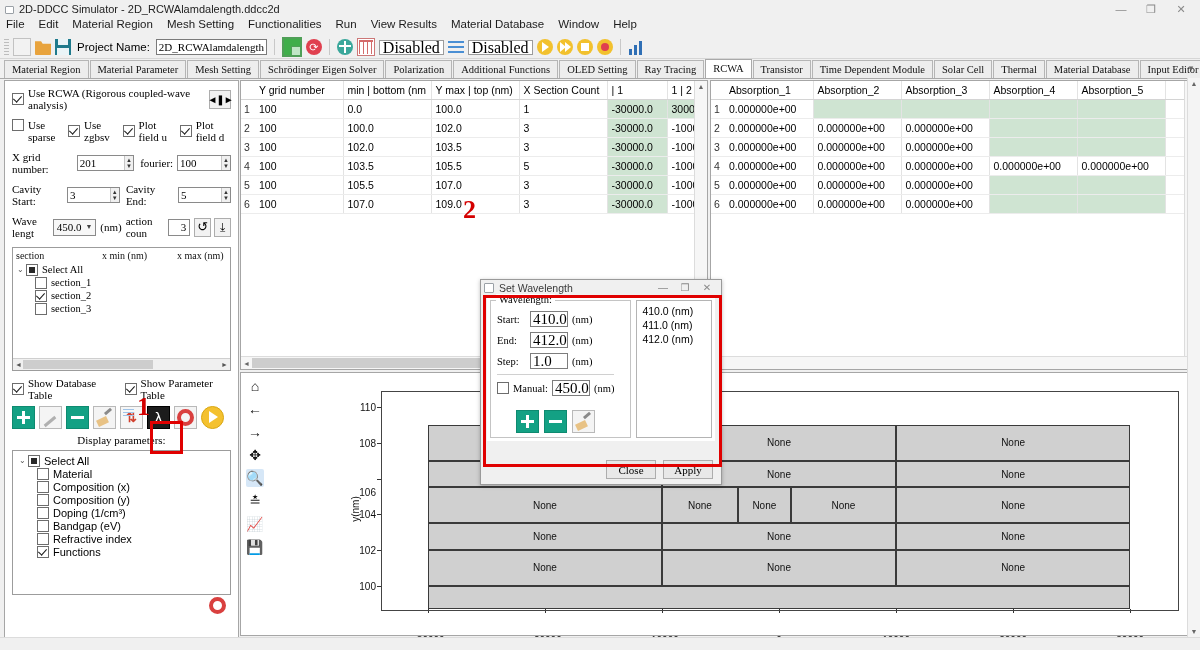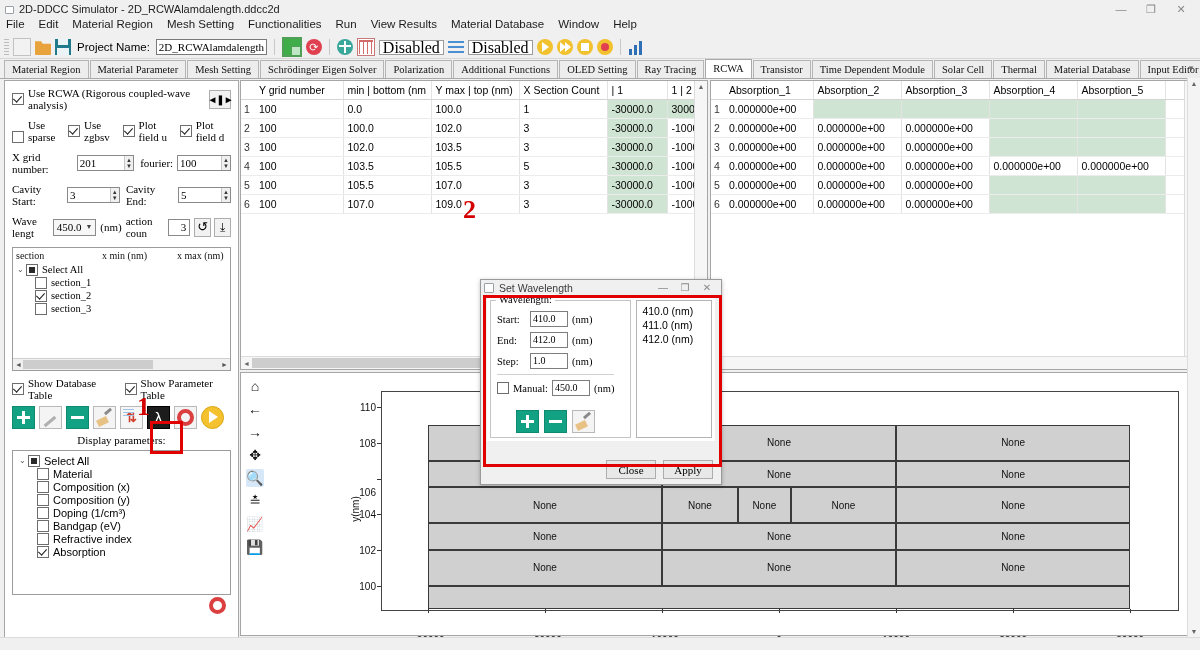--- a/index.html
+++ b/index.html
@@ -159,21 +159,21 @@
   .dlg-title{height:15px;display:flex;align-items:center;padding:0 3px;background:#f0f0f0;}
   .dlg-title .dt{font-size:10.5px;color:#3a3a3a;margin-left:5px;}
   .dlg-title .dicon{width:8px;height:8px;border:1px solid #9aa0a6;border-radius:1px;background:#fff;}
   .dlg-wbtns{margin-left:auto;display:flex;}
   .dlg-wbtn{width:22px;height:15px;display:flex;align-items:center;justify-content:center;color:#8a8a8a;font-size:10px;}
   .dlg-body{position:absolute;left:6px;top:17px;right:6px;height:144px;background:#fff;display:flex;gap:5px;padding:3px;box-sizing:border-box;}
   .fieldset{flex:1;border:1px solid #c4c4c4;position:relative;padding:10px 16px 4px 6px;}
   .fieldset legend{position:absolute;left:5px;top:-7px;background:#fff;padding:0 3px;font-size:10.5px;font-family:"Liberation Serif",serif;}
   .frow{display:flex;align-items:center;margin-bottom:5px;font-size:10.5px;font-family:"Liberation Serif",serif;}
   .frow .fl{width:33px;}
-  .fin{border:1px solid #7d7d7d;background:#fff;width:34px;height:14px;font-size:10px;text-align:left;padding-left:2px;line-height:14px;font-family:"Liberation Serif",serif;}
+  .fin{border:1px solid #7d7d7d;background:#fff;width:34px;height:14px;font-size:15px;text-align:left;padding-left:2px;line-height:14px;font-family:"Liberation Serif",serif;}
   .fu{margin-left:4px;}
   .hr{border-top:1px solid #d0d0d0;margin:4px 0 5px 0;}
   .listbox{width:100px;border:1px solid #b4b4b4;background:#fff;padding:3px 5px;font-size:10.5px;line-height:14px;}
   .dlg-foot{position:absolute;right:8px;bottom:5px;display:flex;gap:7px;}
   .dbtn{width:48px;height:17px;border:1px solid #adadad;background:#e8e8e8;font-size:11px;display:flex;align-items:center;justify-content:center;font-family:"Liberation Serif",serif;}
 
   .statusbar{position:absolute;left:0;bottom:0;width:1200px;height:12px;background:#f0f0f0;border-top:1px solid #dcdcdc;}
   .outer-vscroll{position:absolute;right:0;top:78px;width:12px;height:560px;background:#f4f4f4;border-left:1px solid #dcdcdc;}
   .outer-vscroll .ar{height:12px;text-align:center;font-size:7px;color:#666;line-height:12px;}
 </style>
@@ -257,21 +257,21 @@
           <span style="display:flex;align-items:center;">
             <span class="cb on"></span>
             <span>Use RCWA (Rigorous coupled-wave analysis)</span>
           </span>
           <span class="btn-sq">
             <span style="font-size:10px;letter-spacing:-1px;">◄❚►</span>
           </span>
         </div>
 
         <div class="row" style="gap:6px;">
-          <span style="display:flex;align-items:flex-end;">
+          <span style="display:flex;align-items:flex-start;">
             <span class="cb"></span>
             <span>Use sparse</span>
           </span>
           <span style="display:flex;align-items:center;">
             <span class="cb on"></span>
             <span>Use zgbsv</span>
           </span>
           <span style="display:flex;align-items:center;">
             <span class="cb on"></span>
             <span>Plot field u</span>
@@ -406,21 +406,21 @@
           <div class="tree-row" style="padding-left:22px;">
             <span class="cb"></span>
             <span>Bandgap (eV)</span>
           </div>
           <div class="tree-row" style="padding-left:22px;">
             <span class="cb"></span>
             <span>Refractive index</span>
           </div>
           <div class="tree-row" style="padding-left:22px;">
             <span class="cb on"></span>
-            <span>Absorption</span>
+            <span>Functions</span>
           </div>
         </div>
 
         <div style="position:relative;height:14px;margin-top:2px;">
           <span class="sb ring" style="position:absolute;right:3px;top:-2px;border:none;background:transparent;"></span>
         </div>
 
       </div>
     </div>
 

